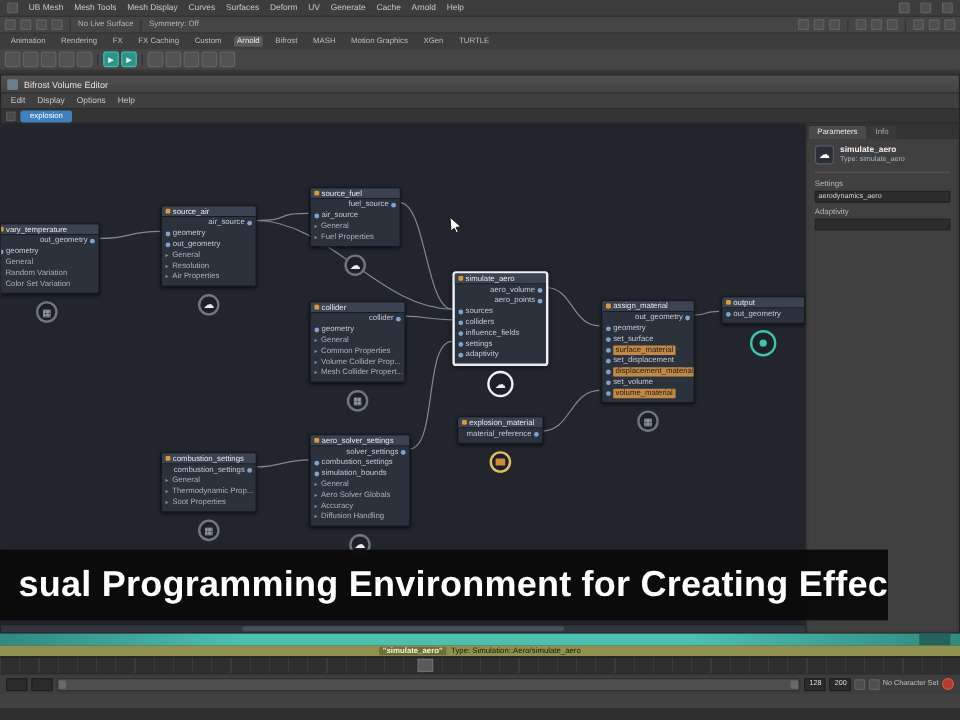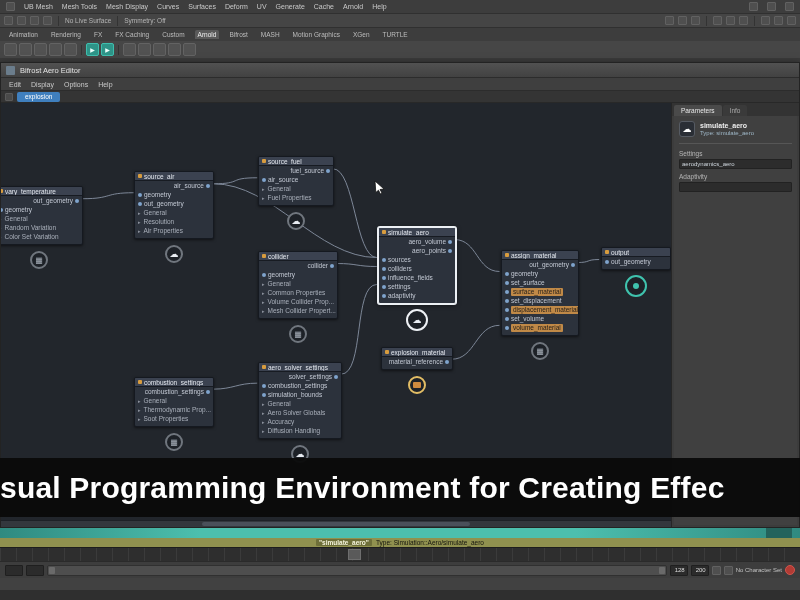--- a/index.html
+++ b/index.html
@@ -56,21 +56,21 @@
 .ptab.active{background:#4a4a4a;color:#e8e8e8}
 .pbody{flex:1;background:#404040;margin:0 2px 2px;padding:5px}
 .phead{display:flex;gap:5px;align-items:center}
 .pcloud{width:16px;height:16px;border-radius:3px;background:#2a2e35;border:1px solid #565b63;display:flex;align-items:center;justify-content:center;flex:none}
 .pcloud::before{content:"☁";font-size:9px;color:#fff}
 .pname{font-size:7px;color:#eee;font-weight:bold}
 .ptype{font-size:6px;color:#9fb8c8;margin-top:1px}
 .psep{height:1px;background:#565656;margin:6px 0}
 .plabel{color:#b5b5b5;margin:4px 0 2px}
 .pvalue{height:10px;background:#2c2c2c;border:1px solid #222;border-radius:1px;line-height:9px;padding:0 2px;color:#cfd6dd;font-size:6px}
-.caption{position:absolute;left:0;top:458px;width:800px;height:59px;background:rgba(10,10,10,.96);z-index:20;display:flex;align-items:center;justify-content:flex-start;overflow:hidden}
+.caption{position:absolute;left:0;top:458px;width:740px;height:59px;background:rgba(10,10,10,.96);z-index:20;display:flex;align-items:center;justify-content:flex-end;overflow:hidden}
 .caption span{font-size:30px;font-weight:bold;color:#fff;white-space:nowrap;letter-spacing:.2px}
 .tealbar{position:absolute;left:0;top:528px;width:800px;height:10px;background:linear-gradient(90deg,#2f8a80,#4cbfae 25%,#4cbfae 72%,#2f8a80);z-index:15}
 .tealbar::after{content:"";position:absolute;right:8px;top:0;bottom:0;width:26px;background:#24635c}
 .helpline{position:absolute;left:0;top:538px;width:800px;height:9px;background:#90914f;z-index:15;display:flex;align-items:center;justify-content:center;gap:4px;font-size:6.5px;color:#14140e}
 .selchip{background:#6e6f39;color:#f4f4dc;padding:0 3px;border-radius:1px;font-weight:bold}
 .timeline{position:absolute;left:0;top:547px;width:800px;height:14px;background:#2e2e2e;border-top:1px solid #1d1d1d;z-index:15;background-image:repeating-linear-gradient(90deg,#3b3b3b 0 1px,transparent 1px 16px)}
 .tmark{position:absolute;left:348px;top:1px;bottom:1px;width:13px;background:#5a5a5a;border:1px solid #6e6e6e}
 .rangerow{position:absolute;left:0;top:561px;width:800px;height:17px;background:#3d3d3d;border-top:1px solid #2a2a2a;z-index:15;display:flex;align-items:center;gap:3px;padding:0 5px;font-size:6.5px;color:#c2c2c2}
 .nf{min-width:18px;height:11px;background:#2b2b2b;border:1px solid #1f1f1f;border-radius:1px;font-size:6px;color:#ddd;line-height:9px;padding:0 2px;text-align:right}
 .rslider{flex:1;height:11px;background:#4e4e4e;border:1px solid #303030;border-radius:2px;position:relative}
@@ -154,21 +154,21 @@
   <div class="sic"></div>
   <div class="sic"></div>
   <div class="sic"></div>
   <div class="sic"></div>
   <div class="sic"></div>
 </div>
 
 <div class="bge">
   <div class="tb">
     <div class="tbicon"></div>
-    <span>Bifrost Aero Editor</span>
+    <span>Bifrost Volume Editor</span>
   </div>
   <div class="bmenus">
     <span>Edit</span>
     <span>Display</span>
     <span>Options</span>
     <span>Help</span>
   </div>
   <div class="trow">
     <div class="tric"></div>
     <span class="ctab">explosion</span>

